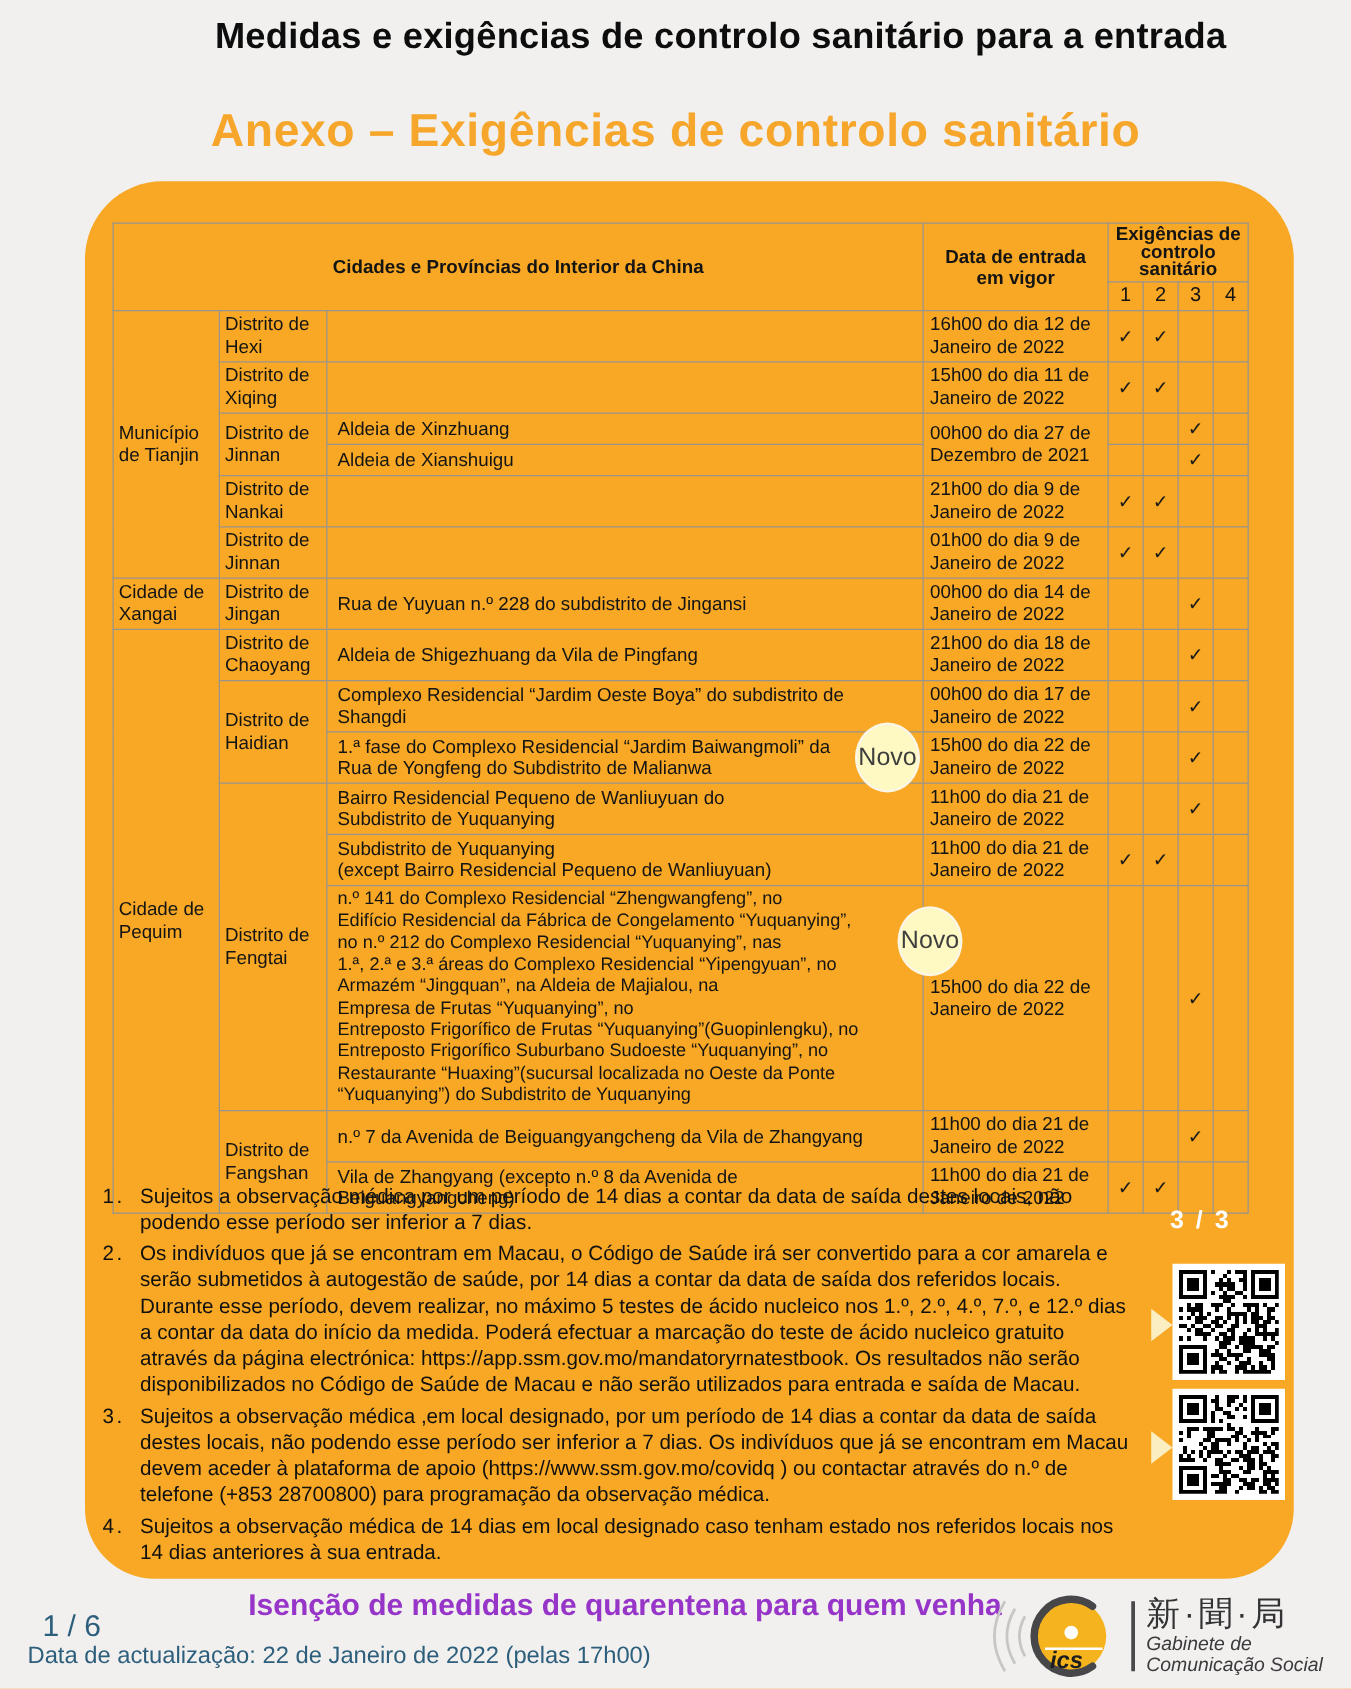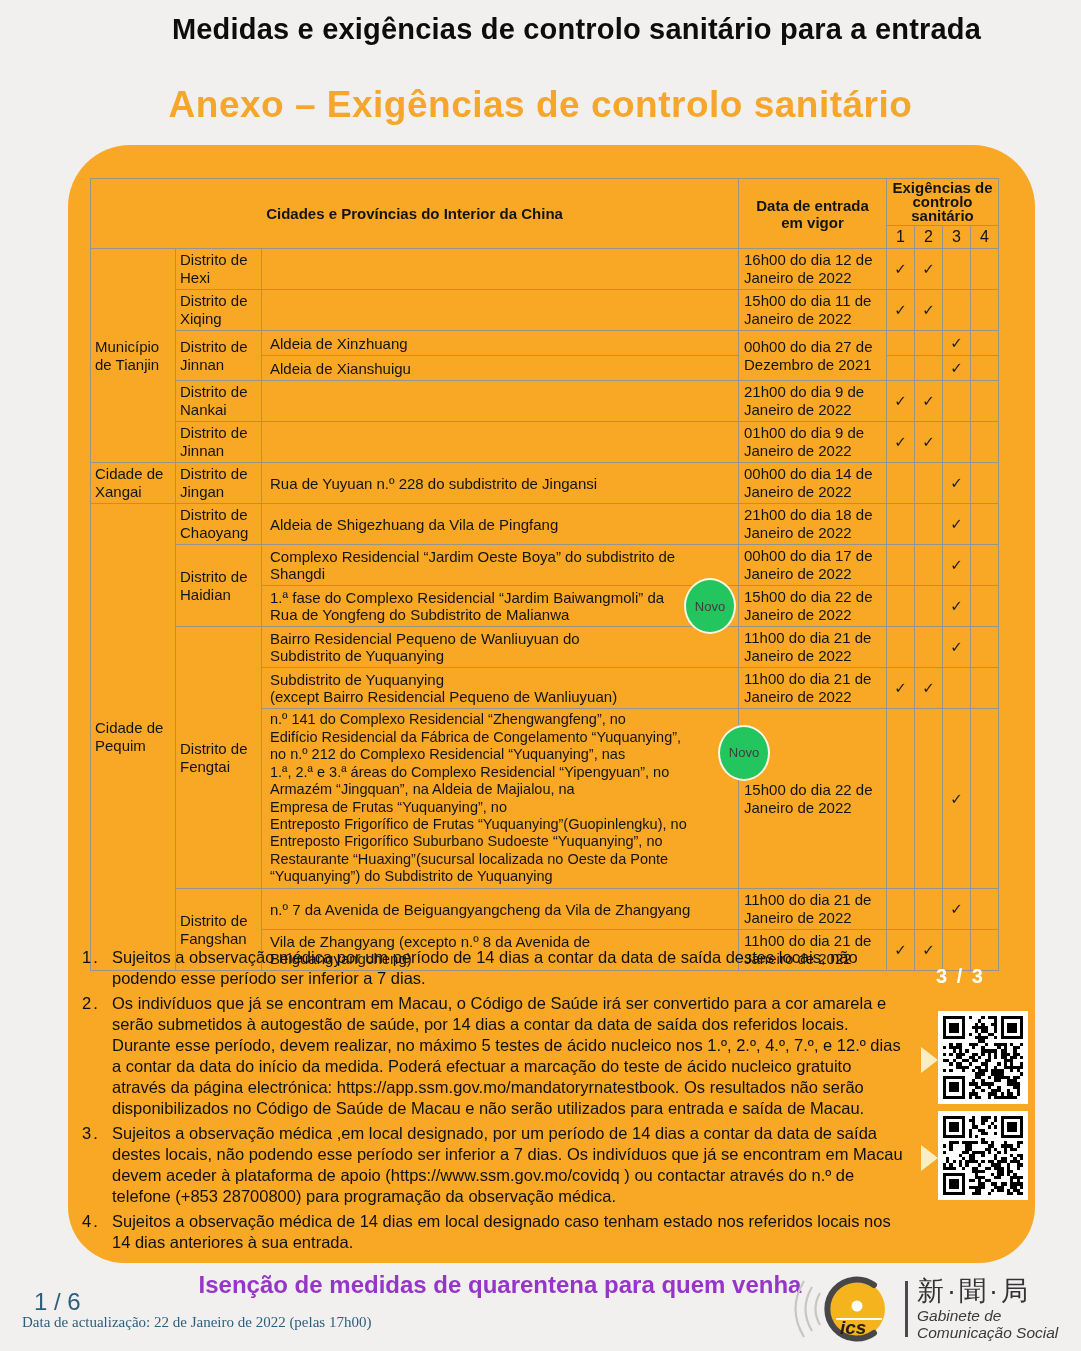--- a/index.html
+++ b/index.html
@@ -25,44 +25,44 @@
   .h-main{font-weight:bold;font-size:17px;text-align:center;}
   .h-req{font-weight:bold;font-size:13px;text-align:center;line-height:14px;padding:2px;}
   tr.hnum th{font-weight:normal;font-size:16px;text-align:center;height:22px;padding:0;}
   td.city{text-align:left;line-height:18px;}
   td.dist{text-align:left;line-height:18px;}
   td.loc{text-align:left;line-height:17px;white-space:pre-line;padding:0 8px;}
   td.loc-big{line-height:17.4px;font-size:14.5px;}
   td.date{text-align:left;line-height:18px;padding:2px 5px;}
   td.ck{text-align:center;font-family:"DejaVu Sans",sans-serif;font-size:15px;padding:0;color:#1a1a1a;}
   td.pos{position:relative;}
-  .novo{position:absolute;width:48px;height:52px;background:#22c55e;
+  .novo{position:absolute;width:48px;height:52px;background:#fef9c3;
     border:2px solid #FBF6E3;border-radius:50%;display:flex;align-items:center;
-    justify-content:center;font-size:13px;color:#3e3e3e;z-index:3;}
+    justify-content:center;font-size:20px;color:#3e3e3e;z-index:3;}
   .novo.v-center{right:2px;top:50%;transform:translateY(-50%);}
   .novo.v-top{right:-32px;top:16px;}
 
   .page-indicator{position:absolute;left:868px;top:820px;font-size:20px;font-weight:bold;
     color:#ffffff;letter-spacing:2px;}
   .notes{position:absolute;left:14px;top:802px;width:822px;}
   .note{display:flex;margin-bottom:4px;}
   .nnum{flex:0 0 30px;font-size:16.5px;line-height:21px;color:#101010;letter-spacing:2px;}
   .ntext{flex:1;font-size:16.5px;line-height:21px;color:#101010;}
 
   .qr{position:absolute;background:#ffffff;padding:5px;box-sizing:border-box;}
   .qr svg{display:block;}
   .qr1{left:870px;top:866px;width:90px;height:93px;}
   .qr2{left:870px;top:966px;width:90px;height:89px;}
   .qr-arrow{position:absolute;width:0;height:0;border-top:13px solid transparent;
     border-bottom:13px solid transparent;border-left:17px solid #FBEFC2;}
   .arrow1{left:853px;top:902px;}
   .arrow2{left:853px;top:1000px;}
 
   .footer-page{position:absolute;left:34px;top:1288px;font-size:24px;color:#2D5F7D;}
-  .footer-date{position:absolute;left:22px;top:1314px;font-size:15px;color:#2D5F7D;font-family:Liberation Serif, serif;}
+  .footer-date{position:absolute;left:22px;top:1314px;font-size:19px;color:#2D5F7D;}
   .exemption{position:absolute;left:170px;top:1270px;width:660px;text-align:center;
     font-size:24px;line-height:30px;font-weight:bold;color:#9635C8;}
 
   .logo{position:absolute;left:784px;top:1274px;display:flex;align-items:center;gap:9px;}
   .logo-bar{width:3px;height:56px;background:#4a4a4c;}
   .logo-cn{font-size:27px;color:#333335;letter-spacing:3px;line-height:28px;}
   .logo-pt{font-style:italic;font-size:15.5px;line-height:17px;color:#3a3a3c;margin-top:2px;}
 </style>
 </head>
 <body>

